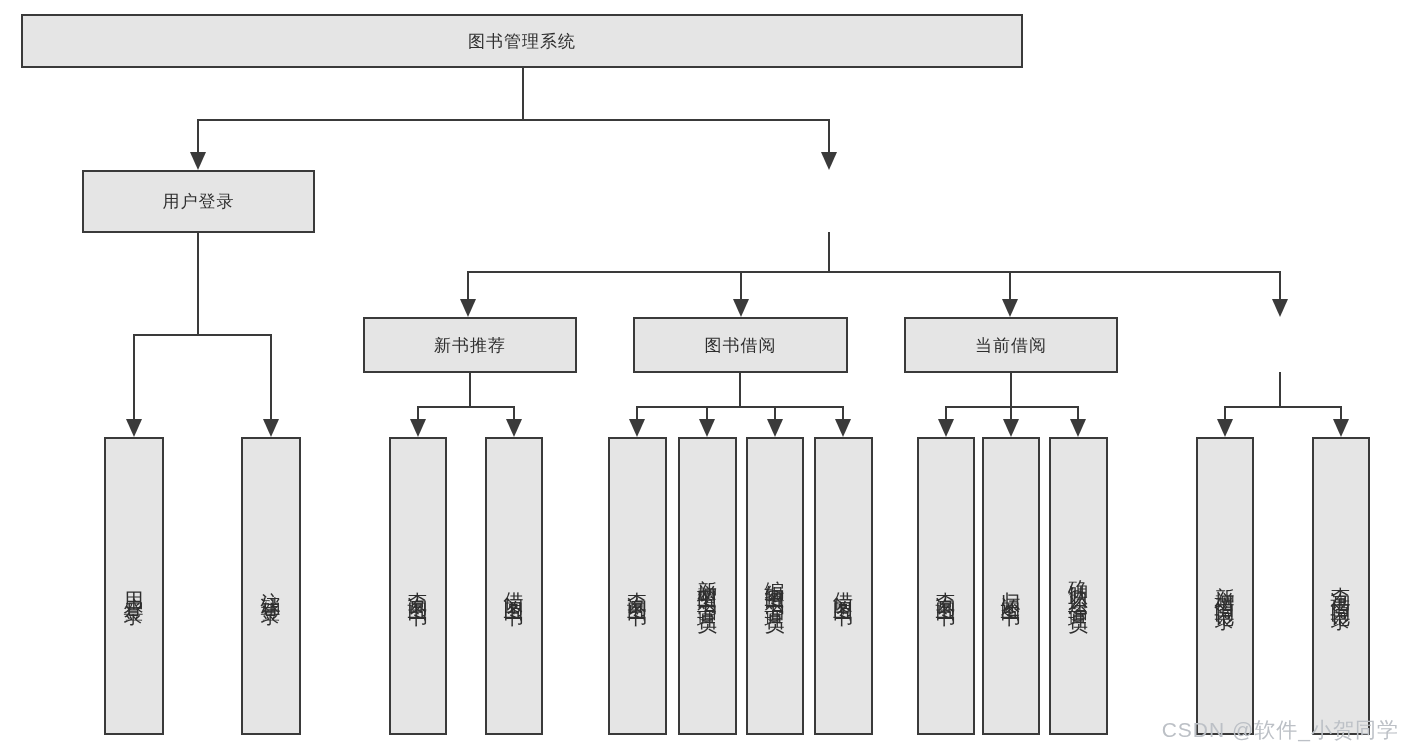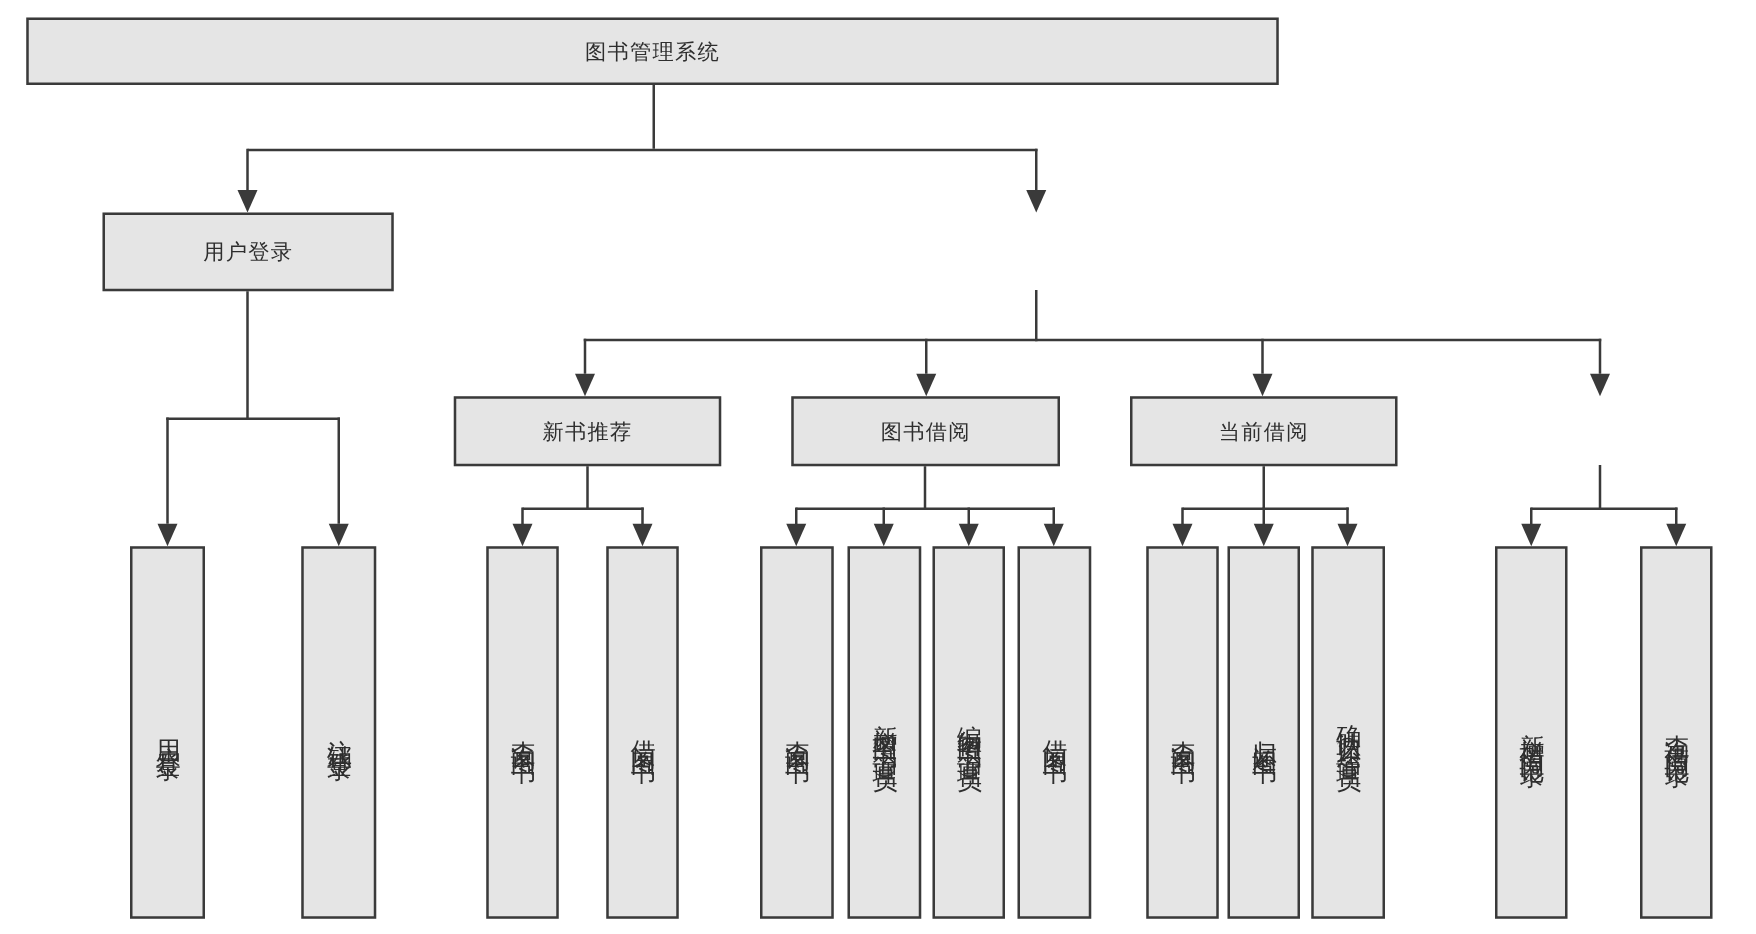--- a/index.html
+++ b/index.html
@@ -103,13 +103,14 @@
   <div class="box vbox" style="left:746px;top:437px;width:58px;height:298px">编辑图书（管理员）</div>
   <div class="box vbox" style="left:814px;top:437px;width:59px;height:298px">借阅图书</div>
 
   <div class="box vbox" style="left:917px;top:437px;width:58px;height:298px">查询图书</div>
   <div class="box vbox" style="left:982px;top:437px;width:58px;height:298px">归还图书</div>
   <div class="box vbox" style="left:1049px;top:437px;width:59px;height:298px">确认归还（管理员）</div>
 
   <div class="box vbox" style="left:1196px;top:437px;width:58px;height:298px">新增借阅记录</div>
   <div class="box vbox" style="left:1312px;top:437px;width:58px;height:298px">查询借阅记录</div>
 
+  <div class="watermark">CSDN @软件_小贺同学</div>
 </div>
 
 </body></html>

